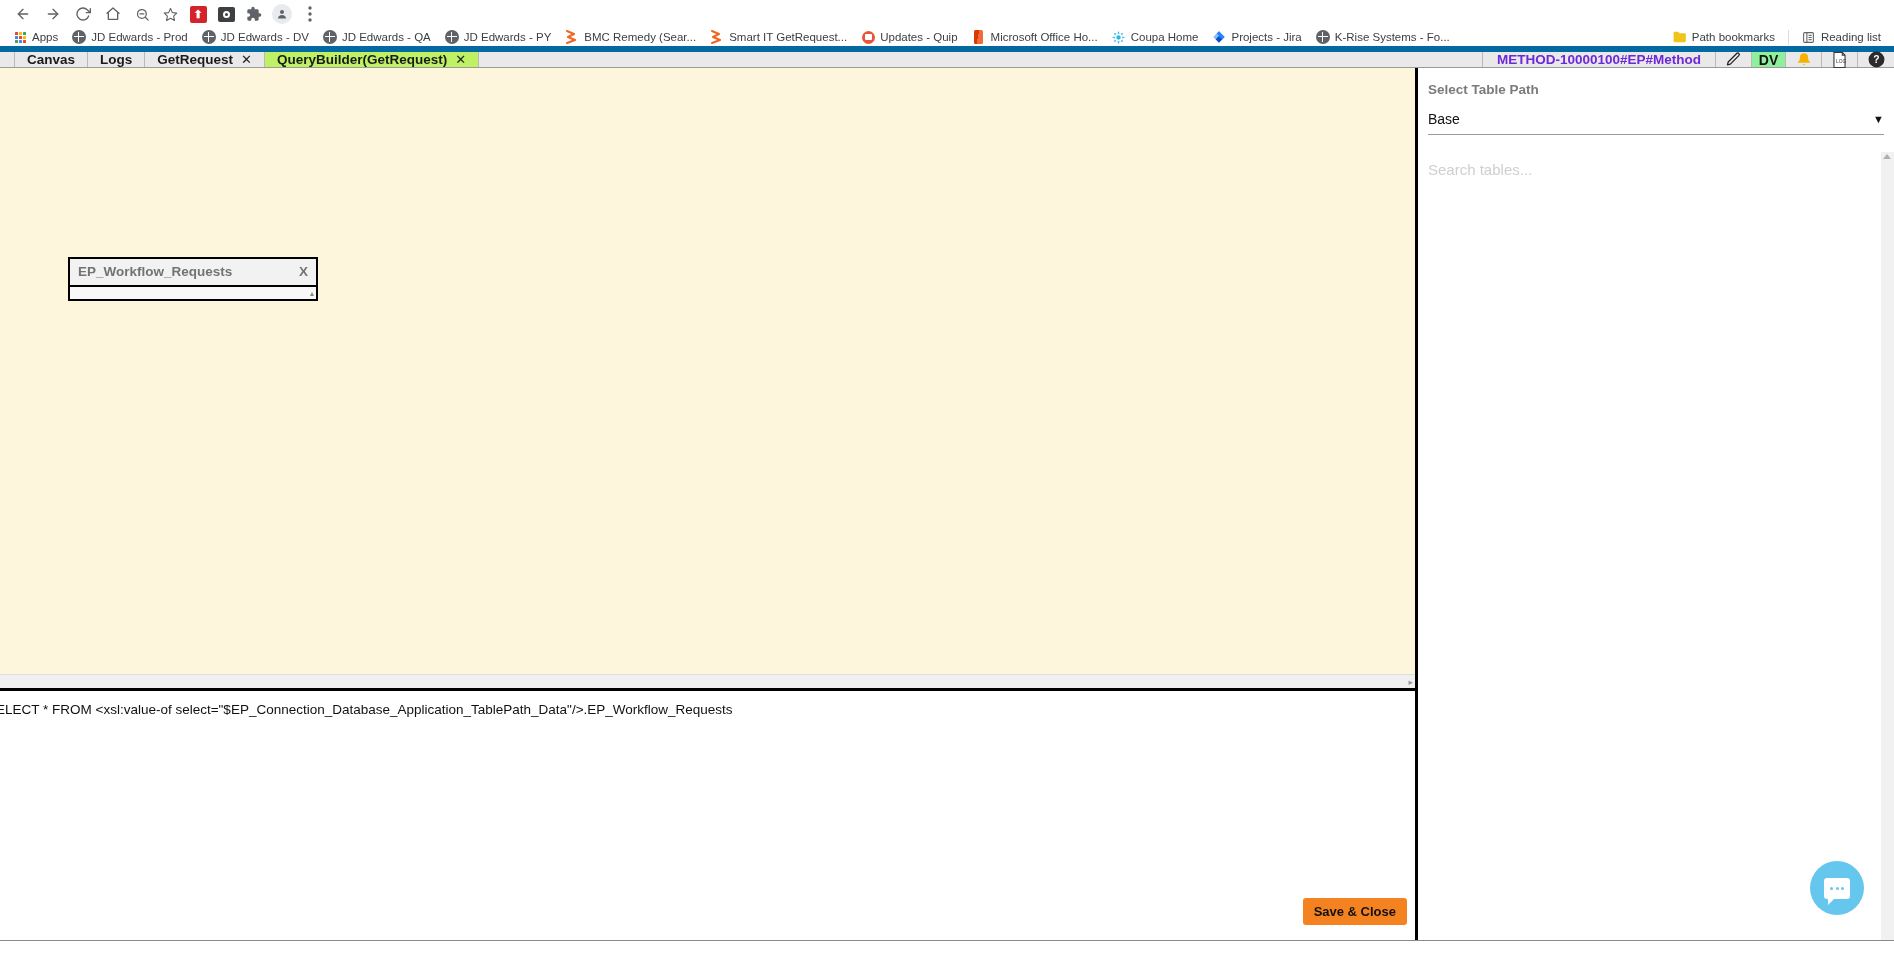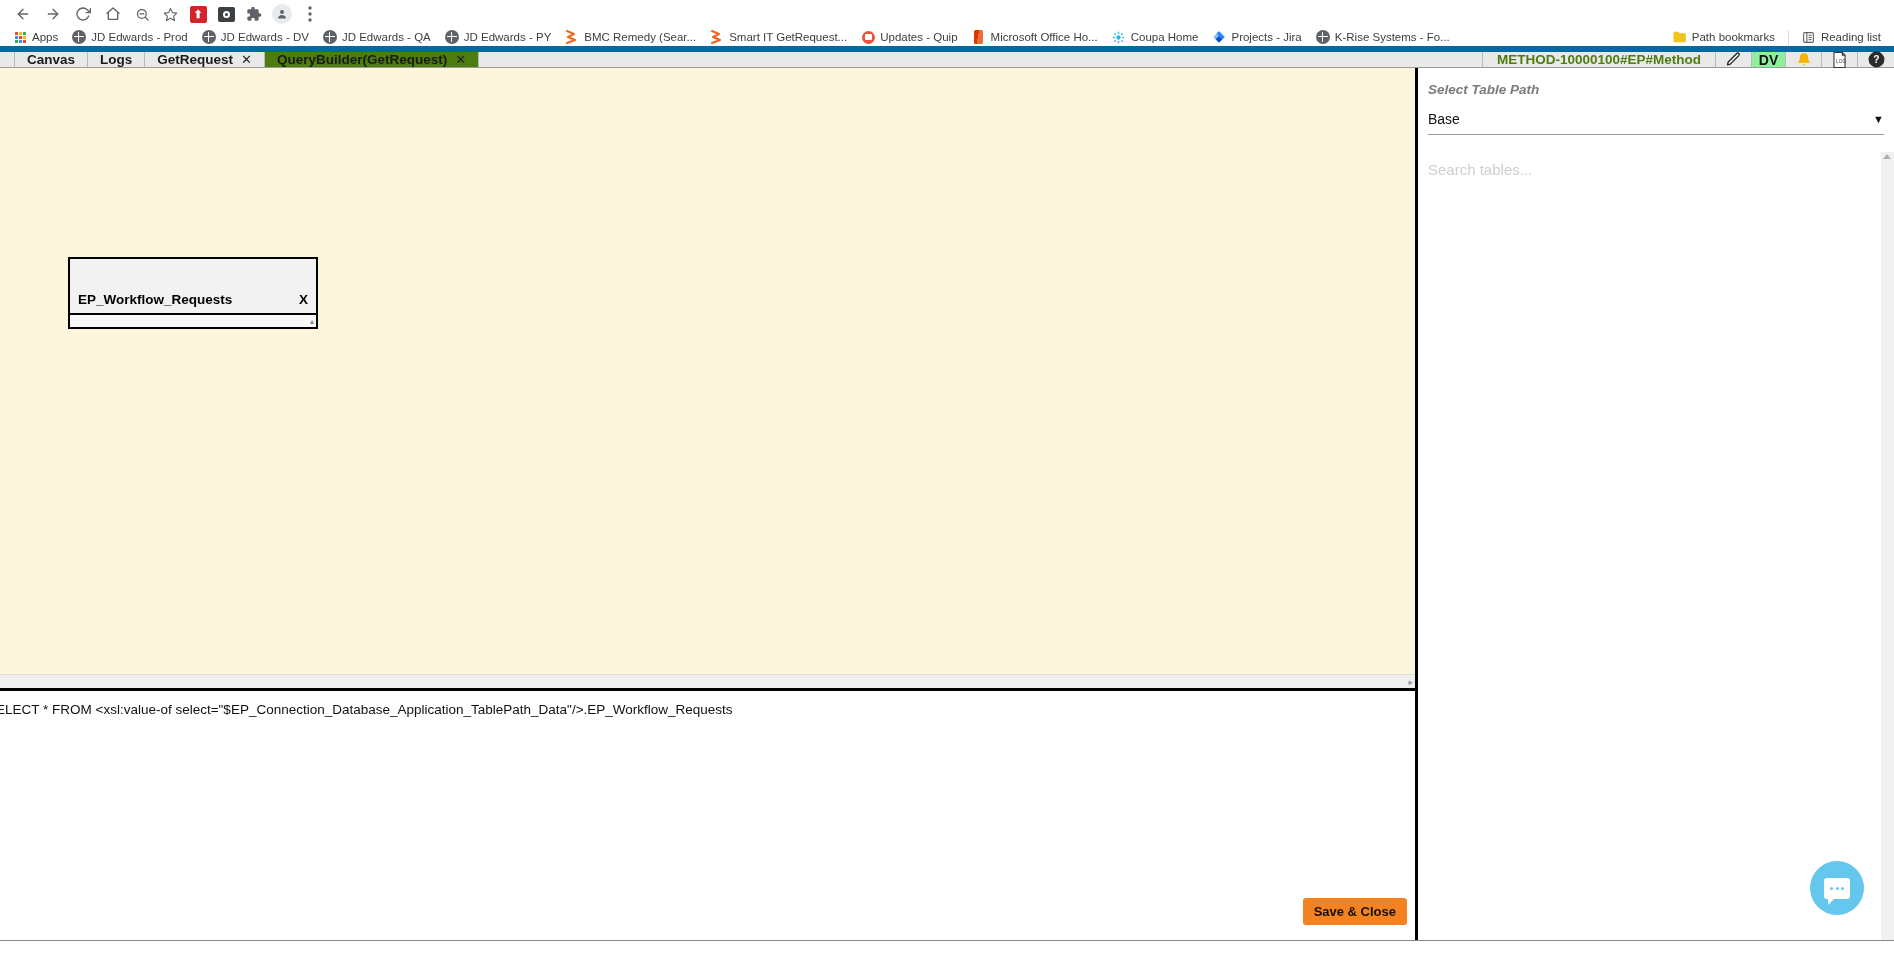--- a/index.html
+++ b/index.html
@@ -115,26 +115,26 @@
     display:flex; align-items:center; gap:8px;
     padding: 0 12px;
     font-size: 13.5px;
     font-weight: bold;
     color: #1a1a1a;
     border-right: 1px solid #b9b9b9;
     background: #e9e9e9;
     white-space: nowrap;
     cursor: pointer;
   }
-  .app-tab.active { background: #4d7c0f; }
+  .app-tab.active { background: #bef264; }
   .tab-close { font-size: 13px; font-weight: normal; color:#222; line-height:1;}
   .tabbar-spacer { flex:1; background:#e9e9e9; }
   .method-label {
     display:flex; align-items:center;
-    font-size: 13.5px; font-weight:bold; color:#4d7c0f;
+    font-size: 13.5px; font-weight:bold; color:#6d28d9;
     padding: 0 14px;
     border-right: 1px solid #b9b9b9;
     border-left: 1px solid #b9b9b9;
     white-space: nowrap;
   }
   .hdr-icon {
     width: 36px;
     display:flex; align-items:center; justify-content:center;
     border-right: 1px solid #b9b9b9;
     background: #e9e9e9;
@@ -174,23 +174,22 @@
     top: 189px;
     width: 250px;
     border: 2px solid #000;
     background: #f2f2f2;
     font-size: 13.5px;
   }
   .table-node-header {
     display:flex; align-items:center; justify-content:space-between;
     padding: 5px 8px 6px 8px;
     font-weight: bold;
-    color:#000000;
+    color:#737373;
     background:#f2f2f2;
-    margin-top:28px;
   }
   .table-node-close { font-weight:bold; font-size:13.5px; cursor:pointer;}
   .table-node-body {
     border-top: 2px solid #000;
     background:#f8f8f8;
     height: 14px;
     position: relative;
   }
   .node-resize {
     position:absolute; right:2px; bottom:1px;
@@ -246,21 +245,20 @@
     flex: 1;
     background: #ffffff;
     position: relative;
     padding: 0;
   }
   .panel-title {
     font-size: 13.5px;
     font-weight: bold;
     color: #7b7b7b;
     padding: 14px 0 0 10px;
-    font-style: italic;
   }
   .select-wrap {
     margin: 14px 10px 0 10px;
     border-bottom: 1px solid #9a9a9a;
     padding-bottom: 7px;
     display: flex;
     align-items: center;
     justify-content: space-between;
     cursor: pointer;
   }

